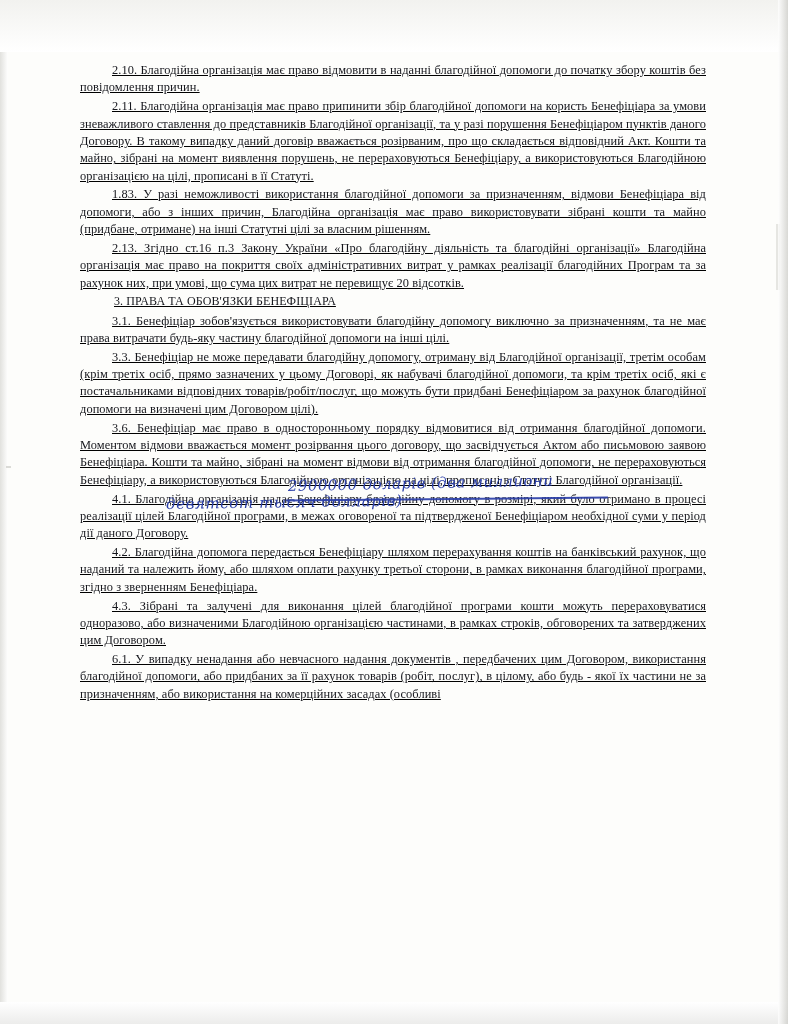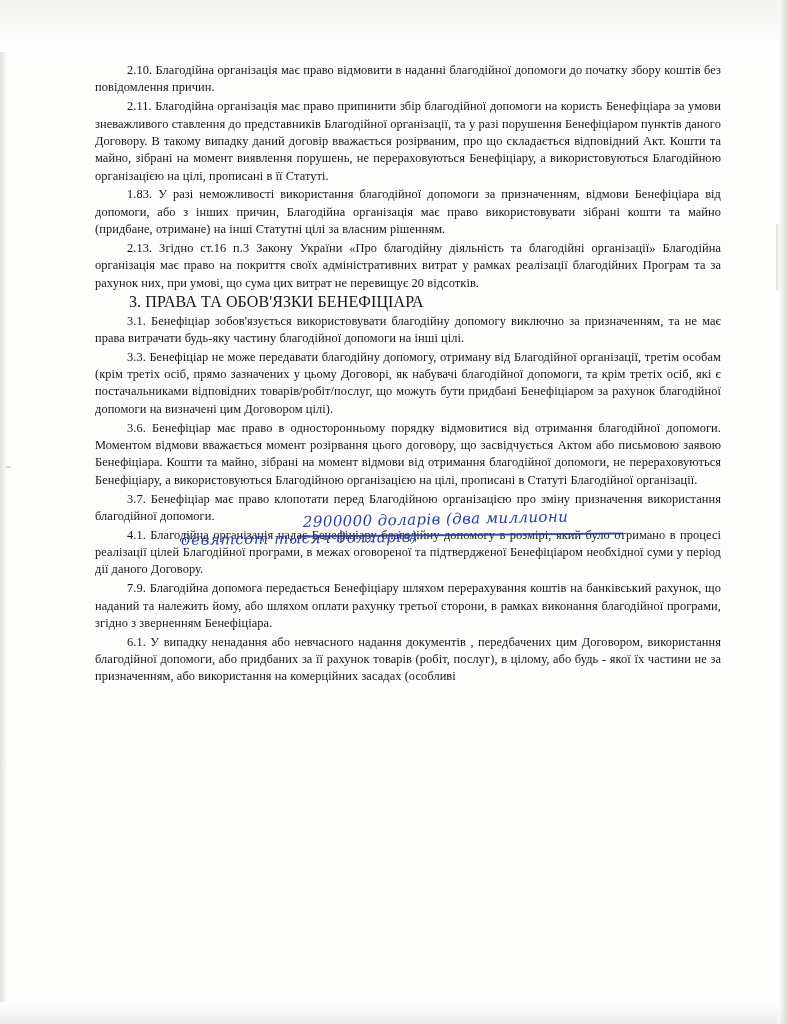--- a/index.html
+++ b/index.html
@@ -45,39 +45,40 @@
     pointer-events: none;
   }
   #scan-shadow-bottom {
     position: absolute;
     left: 0; bottom: 0; width: 100%; height: 22px;
     background: linear-gradient(to top, #ececeb, #ffffff);
     pointer-events: none;
   }
   #doc-body {
     position: absolute;
-    left: 95px;
+    left: 80px;
     top: 62px;
     width: 626px;
+    text-decoration: underline;
   }
   p.para {
     margin: 0 0 1.5px 0;
     font-size: 12.4px;
     line-height: 17.35px;
     color: #15161c;
     text-align: justify;
     text-justify: inter-word;
     letter-spacing: 0.08px;
   }
   p.para.indent {
     text-indent: 32px;
   }
   p.heading {
     margin: 0 0 1.5px 0;
-    font-size: 16px;
+    font-size: 12px;
     line-height: 17.6px;
     color: #14151b;
     text-align: left;
     text-indent: 34px;
     letter-spacing: 0.1px;
   }
   
   .hw-wrap {
     position: relative;
   }
@@ -135,26 +136,26 @@
   <div id="doc-body">
 
     <p class="para indent">2.10. Благодійна організація має право відмовити в наданні благодійної допомоги до початку збору коштів без повідомлення причин.</p>
     <p class="para indent">2.11. Благодійна організація має право припинити збір благодійної допомоги на користь Бенефіціара за умови зневажливого ставлення до представників Благодійної організації, та у разі порушення Бенефіціаром пунктів даного Договору. В такому випадку даний договір вважається розірваним, про що складається відповідний Акт. Кошти та майно, зібрані на момент виявлення порушень, не перераховуються Бенефіціару, а використовуються Благодійною організацією на цілі, прописані в її Статуті.</p>
     <p class="para indent">1.83. У разі неможливості використання благодійної допомоги за призначенням, відмови Бенефіціара від допомоги, або з інших причин, Благодійна організація має право використовувати зібрані кошти та майно (придбане, отримане) на інші Статутні цілі за власним рішенням.</p>
     <p class="para indent">2.13. Згідно ст.16 п.3 Закону України «Про благодійну діяльність та благодійні організації» Благодійна організація має право на покриття своїх адміністративних витрат у рамках реалізації благодійних Програм та за рахунок них, при умові, що сума цих витрат не перевищує 20 відсотків.</p>
     <p class="heading">3. ПРАВА ТА ОБОВ'ЯЗКИ БЕНЕФІЦІАРА</p>
     <p class="para indent">3.1. Бенефіціар зобов'язується використовувати благодійну допомогу виключно за призначенням, та не має права витрачати будь-яку частину благодійної допомоги на інші цілі.</p>
     <p class="para indent">3.3. Бенефіціар не може передавати благодійну допомогу, отриману від Благодійної організації, третім особам (крім третіх осіб, прямо зазначених у цьому Договорі, як набувачі благодійної допомоги, та крім третіх осіб, які є постачальниками відповідних товарів/робіт/послуг, що можуть бути придбані Бенефіціаром за рахунок благодійної допомоги на визначені цим Договором цілі).</p>
     <p class="para indent">3.6. Бенефіціар має право в односторонньому порядку відмовитися від отримання благодійної допомоги. Моментом відмови вважається момент розірвання цього договору, що засвідчується Актом або письмовою заявою Бенефіціара. Кошти та майно, зібрані на момент відмови від отримання благодійної допомоги, не перераховуються Бенефіціару, а використовуються Благодійною організацією на цілі, прописані в Статуті Благодійної організації.</p>
-    <p class="para indent">3.7. Бенефіціар має право клопотати перед Благодійною організацією про зміну призначення використання благодійної допомоги.</p>
 
     <div class="hw-wrap">
       <p class="para indent">4.1. Благодійна організація надає Бенефіціару благодійну допомогу в розмірі, який було отримано в процесі реалізації цілей Благодійної програми, в межах оговореної та підтвердженої Бенефіціаром необхідної суми                                                          у період дії даного Договору.</p>
       <span class="hw" id="hw-line1">2900000 доларів (два миллиони</span>
       <span class="hw" id="hw-line2">девятсот тысяч долларів)</span>
       <div id="hw-underline"></div>
     </div>
 
-    <p class="para indent">7.9. Благодійна допомога передається Бенефіціару шляхом перерахування коштів на банківський рахунок, що наданий та належить йому, або шляхом оплати рахунку третьої сторони, в рамках виконання благодійної програми, згідно з зверненням Бенефіціара.</p>
+    <p class="para indent">4.2. Благодійна допомога передається Бенефіціару шляхом перерахування коштів на банківський рахунок, що наданий та належить йому, або шляхом оплати рахунку третьої сторони, в рамках виконання благодійної програми, згідно з зверненням Бенефіціара.</p>
+    <p class="para indent">4.3. Зібрані та залучені для виконання цілей благодійної програми кошти можуть перераховуватися одноразово, або визначеними Благодійною організацією частинами, в рамках строків, обговорених та затверджених цим Договором.</p>
     <p class="para indent">6.1. У випадку ненадання або невчасного надання документів , передбачених цим Договором, використання благодійної допомоги, або придбаних за її рахунок товарів (робіт, послуг), в цілому, або будь - якої їх частини не за призначенням, або використання на комерційних засадах (особливі</p>
 
   </div>
 </div>
 
 </body></html>

